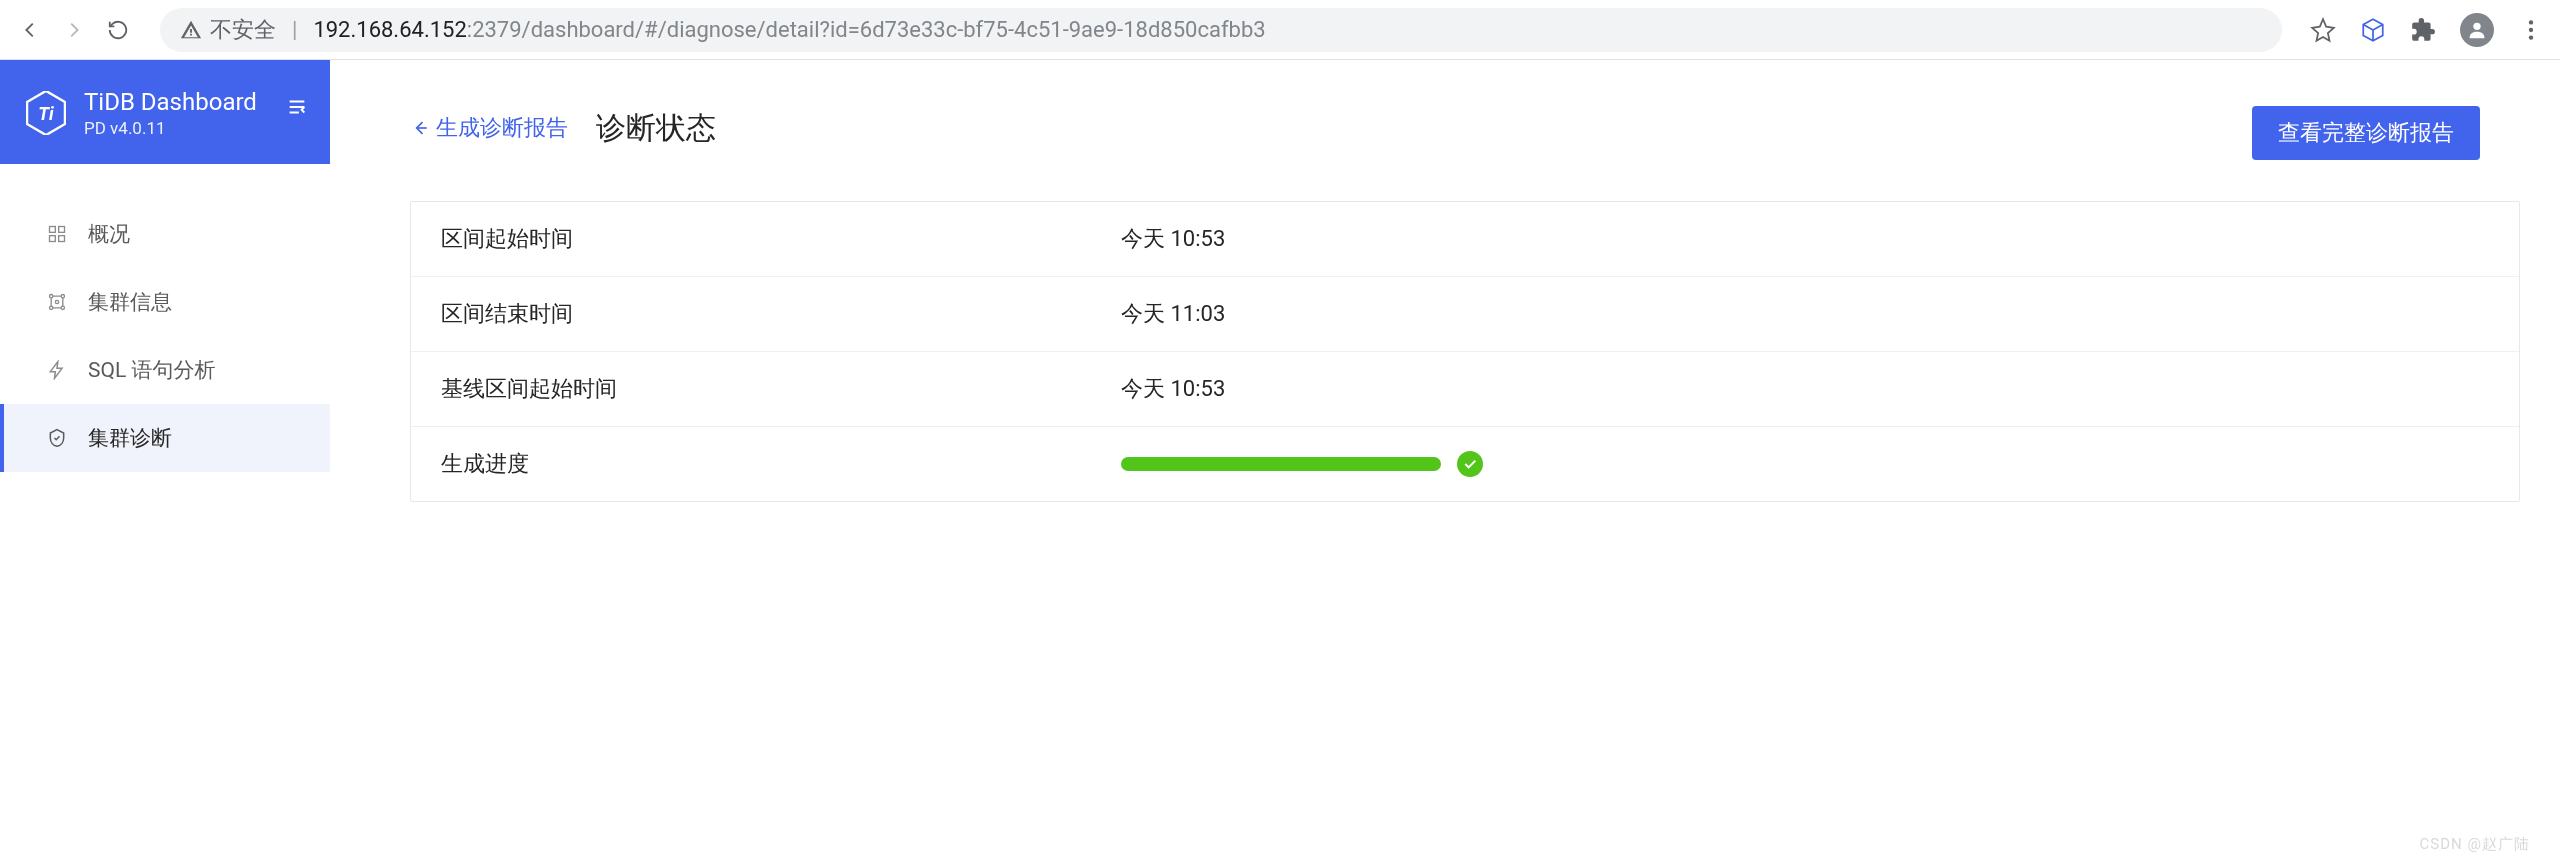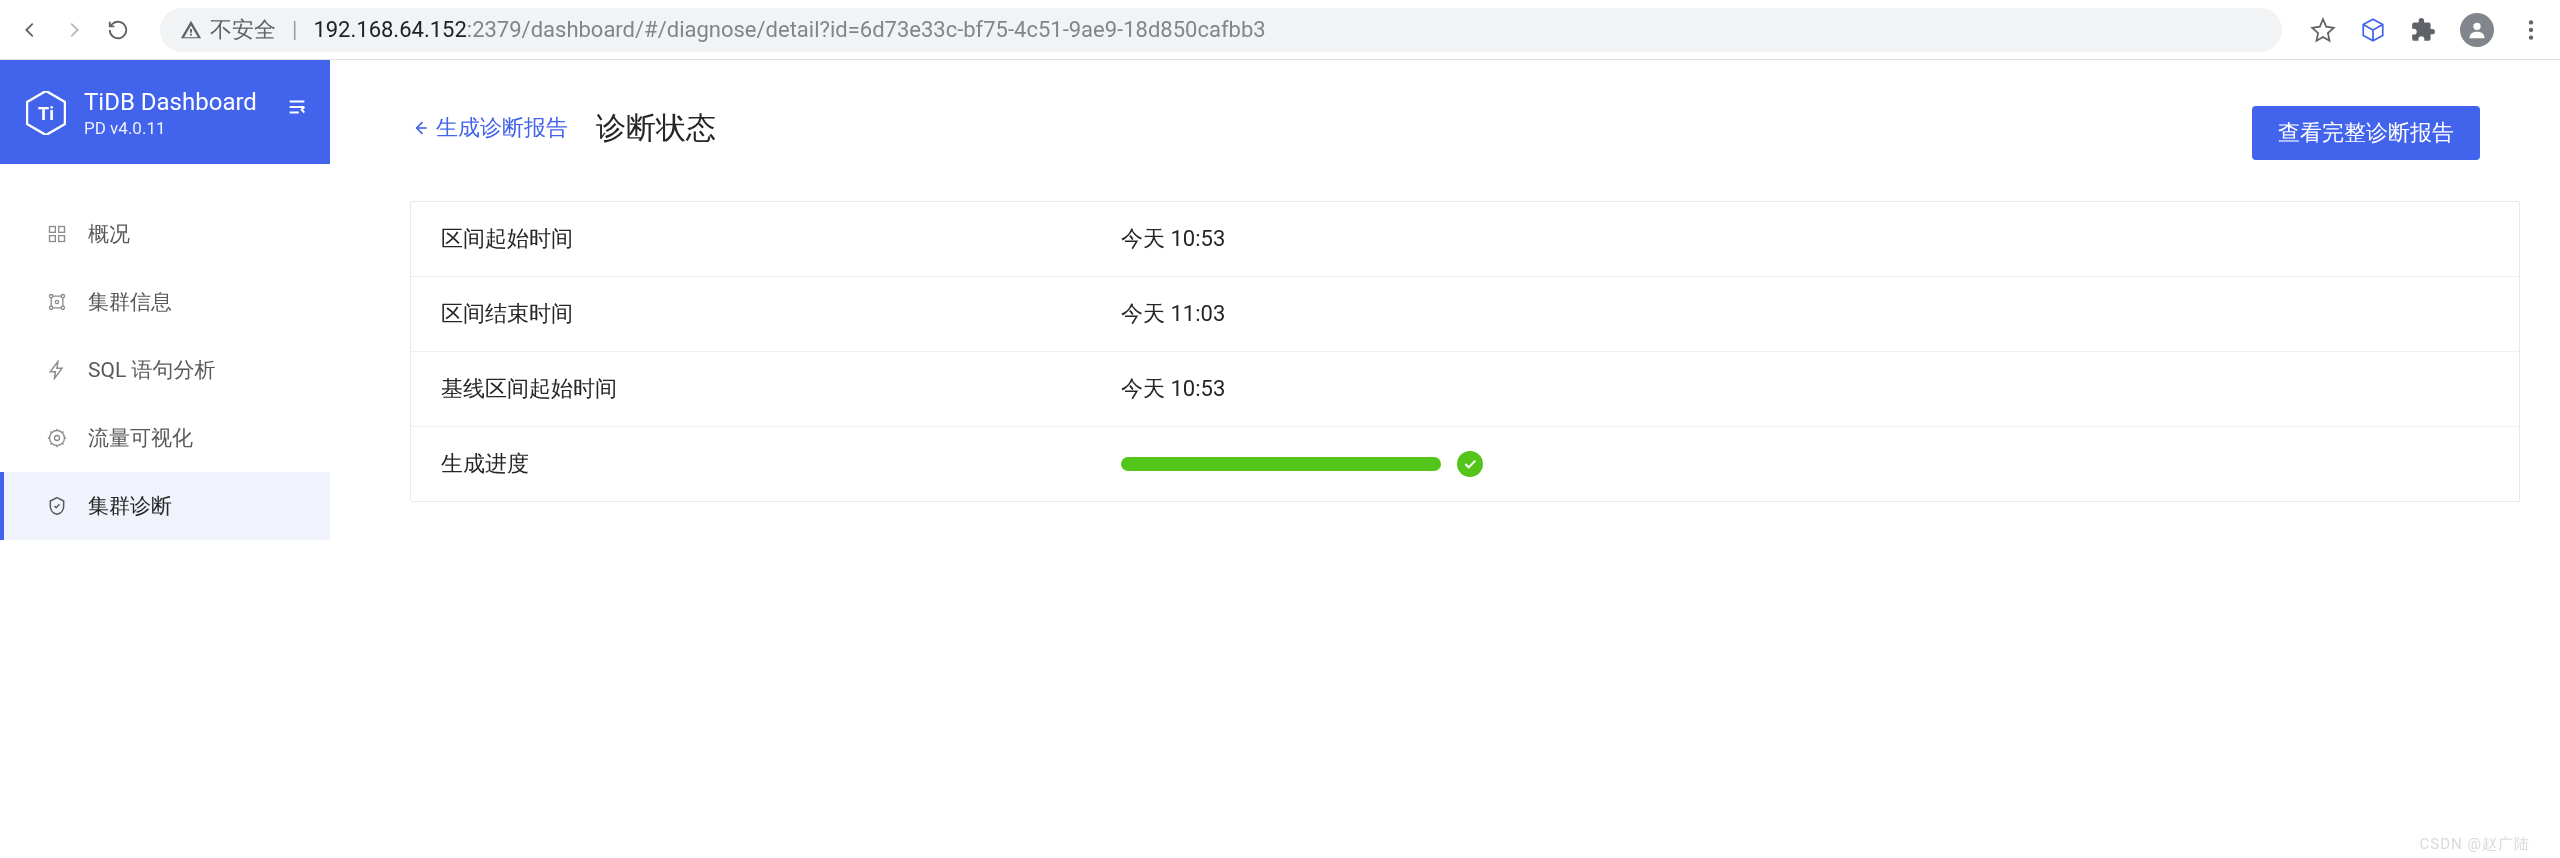--- a/index.html
+++ b/index.html
@@ -72,20 +72,21 @@
       align-items: center;
       gap: 18px;
       position: relative;
     }
     .logo-hex {
       width: 40px;
       height: 44px;
       display: flex;
       align-items: center;
       justify-content: flex-start;
+      font-style: italic;
     }
     .brand-text { display: flex; flex-direction: column; }
     .brand-title { font-size: 24px; font-weight: 400; }
     .brand-sub { font-size: 17px; opacity: 0.9; margin-top: 2px; }
     .collapse-btn { position: absolute; right: 22px; top: 36px; }
     .collapse-btn svg { width: 22px; height: 22px; }
     .nav-list { padding-top: 36px; }
     .nav-item {
       display: flex;
       align-items: center;
@@ -303,30 +304,20 @@
         <span>集群信息</span>
       </div>
       <div class="nav-item">
         <span class="nav-icon">
           <svg viewBox="0 0 24 24" width="20" height="20" fill="none" stroke="currentColor" stroke-width="1.8">
               <path d="M13 2L4 14h6l-1 8 9-12h-6z"></path>
             </svg>
         </span>
         <span>SQL 语句分析</span>
       </div>
-      <div class="nav-item">
-        <span class="nav-icon">
-          <svg viewBox="0 0 24 24" width="20" height="20" fill="none" stroke="currentColor" stroke-width="1.6">
-              <circle cx="12" cy="12" r="3"></circle>
-              <circle cx="12" cy="12" r="9"></circle>
-              <path d="M12 1v2M12 21v2M1 12h2M21 12h2M4.2 4.2l1.4 1.4M18.4 18.4l1.4 1.4M4.2 19.8l1.4-1.4M18.4 5.6l1.4-1.4"></path>
-            </svg>
-        </span>
-        <span>流量可视化</span>
-      </div>
       <div class="nav-item active">
         <span class="nav-icon">
           <svg viewBox="0 0 24 24" width="20" height="20" fill="none" stroke="currentColor" stroke-width="1.8">
               <path d="M12 2l8 4v6c0 5-3.4 9-8 10-4.6-1-8-5-8-10V6z"></path>
               <path d="M9 12l2 2 4-4"></path>
             </svg>
         </span>
         <span>集群诊断</span>
       </div>
     </nav>

